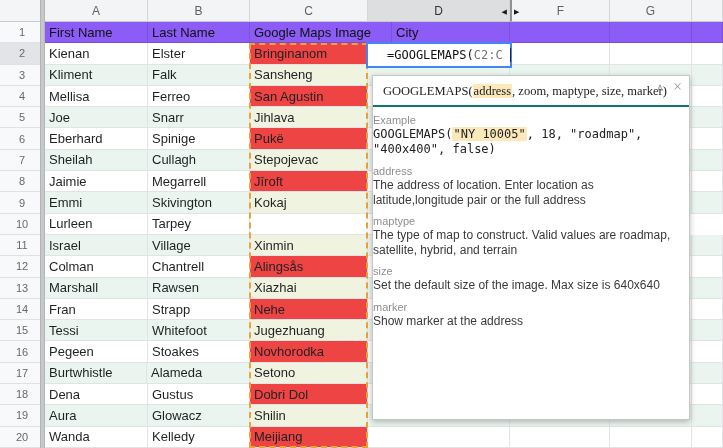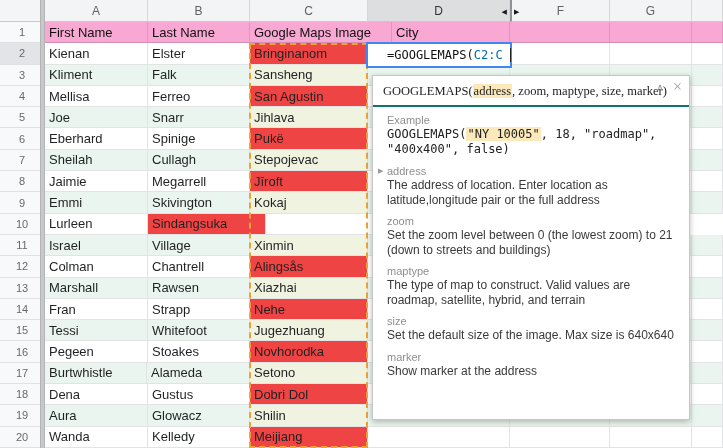--- a/index.html
+++ b/index.html
@@ -30,56 +30,56 @@
   .gutter{width:45px;box-sizing:border-box;background:#f8f9fa;
           border-right:1px solid #c9cacc;border-bottom:1px solid #e0e1e3;
           display:flex;align-items:center;justify-content:center;
           font-size:11px;color:#65696e;}
   .gutter.active{background:#e2e4e7;}
   .cell{box-sizing:border-box;background:#fff;border-right:1px solid #e2e3e5;
         border-bottom:1px solid #e2e3e5;display:flex;align-items:center;
         padding-left:4px;font-size:13px;color:#1f2123;white-space:nowrap;
         overflow:hidden;}
   .row.band .cell{background:#e9f5ee;}
-  .row.green .cell{background:#f9a8d4;border-right:1px solid rgba(0,0,0,.10);
+  .row.green .cell{background:#8b5cf6;border-right:1px solid rgba(0,0,0,.10);
                    border-bottom:1px solid rgba(0,0,0,.15);color:#111;}
   .cell.range{background:#ef4444;}
   .row.band .cell.range{background:#f0f3e0;}
 
   
   .divider-strip{position:absolute;left:40px;top:0;width:5px;height:448px;
                  background:#c7c8ca;border-left:1px solid #b3b4b6;
                  border-right:1px solid #b3b4b6;box-sizing:border-box;z-index:5;}
 
   
   .range-overlay{position:absolute;left:249px;top:43px;width:119px;height:405px;
                  border:2px dashed #eea236;box-sizing:border-box;
                  pointer-events:none;z-index:4;}
 
   
   .editbox{position:absolute;left:366px;top:42px;width:146px;height:26px;
            background:#fff;border:2px solid #4285f4;box-sizing:border-box;
            display:flex;align-items:center;padding-left:19px;z-index:8;
            font-family:"DejaVu Sans Mono",monospace;font-size:12px;color:#111;}
-  .f-ref{color:#0369a1;}
+  .f-ref{color:#737373;}
   .caret{display:inline-block;width:1px;height:14px;background:#222;margin-left:7px;}
 
   
   .tooltip{position:absolute;left:372px;top:75px;width:318px;height:345px;
            background:#fff;border:1px solid #c6c6c6;box-sizing:border-box;
            box-shadow:0 2px 6px rgba(0,0,0,.25);z-index:9;overflow:hidden;}
   .tt-sig{position:relative;padding:7px 20px 6px 10px;
           font-family:Liberation Serif, serif;font-size:12.5px;
           line-height:16px;color:#222;border-bottom:2px solid #0f766e;}
   .hl{background:#fbe9bb;padding:0 1px;}
   .tt-controls{position:absolute;top:5px;right:7px;display:flex;gap:9px;
                align-items:center;color:#9e9e9e;}
   .tt-collapse{font-size:11px;line-height:11px;cursor:pointer;}
   .tt-close{font-size:16px;line-height:12px;cursor:pointer;}
-  .tt-body{padding:7px 10px 6px 14px;}
+  .tt-body{padding:7px 10px 6px 0;}
   .sec{margin-bottom:8px;position:relative;}
   .sec-label{font-size:11px;color:#8f8f8f;line-height:13px;}
   .sec-text{font-size:12px;color:#3a3a3a;line-height:14.5px;}
   .sec-code{font-family:"DejaVu Sans Mono",monospace;font-size:12px;
             color:#222;line-height:15px;}
   .param-arrow{position:absolute;left:-9px;top:2px;font-size:7px;color:#9a9a9a;
                display:none;line-height:1;}
   .sec.expanded .param-arrow{display:block;}
 </style>
 </head>
@@ -200,21 +200,21 @@
       <div class="cell w-c range">Kokaj</div>
       <div class="cell w-d"></div>
       <div class="cell w-f"></div>
       <div class="cell w-g"></div>
       <div class="cell w-h"></div>
     </div>
 
     <div class="row">
       <div class="gutter">10</div>
       <div class="cell w-a">Lurleen</div>
-      <div class="cell w-c range">Sindangsuka</div>
+      <div class="cell w-b">Tarpey</div>
       <div class="cell w-d"></div>
       <div class="cell w-f"></div>
       <div class="cell w-g"></div>
       <div class="cell w-h"></div>
     </div>
 
     <div class="row band">
       <div class="gutter">11</div>
       <div class="cell w-a">Israel</div>
       <div class="cell w-b">Village</div>
@@ -350,25 +350,20 @@
           <span>GOOGLEMAPS(</span><span class="hl">"NY 10005"</span><span>, 18, "roadmap", "400x400", false)</span>
         </div>
       </div>
       <div id="params">
     <div class="sec expanded">
       <span class="param-arrow">▶</span>
       <div class="sec-label">address</div>
       <div class="sec-text">The address of location. Enter location as latitude,longitude pair or the full address</div>
     </div>
 
-    <div class="sec">
-
-      <div class="sec-label">zoom</div>
-      <div class="sec-text">Set the zoom level between 0 (the lowest zoom) to 21 (down to streets and buildings)</div>
-    </div>
 
     <div class="sec">
 
       <div class="sec-label">maptype</div>
       <div class="sec-text">The type of map to construct. Valid values are roadmap, satellite, hybrid, and terrain</div>
     </div>
 
     <div class="sec">
 
       <div class="sec-label">size</div>

